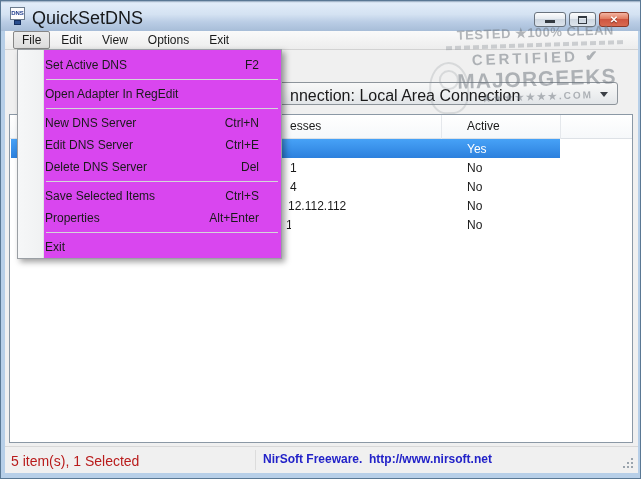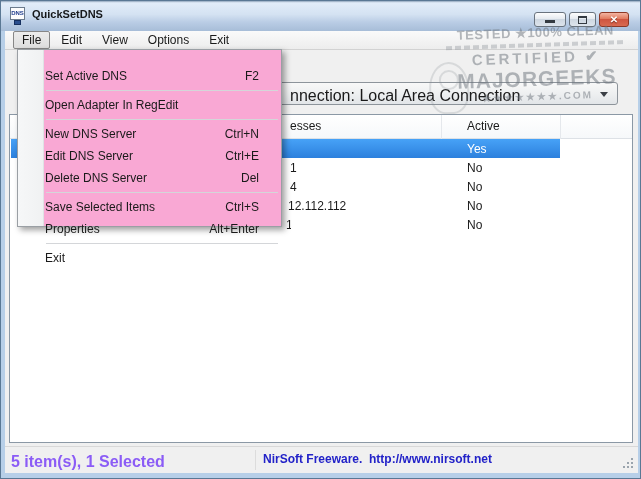--- a/index.html
+++ b/index.html
@@ -6,21 +6,21 @@
   *{box-sizing:border-box;}
   .window{position:relative;width:641px;height:479px;background:#b7cfe8;border:1px solid #5a7894;overflow:hidden;}
 
   
   .titlebar{position:absolute;left:0;top:0;width:641px;height:30px;
     background:linear-gradient(180deg,#8fa4ba 0,#e2edf9 6%,#d4e2f2 45%,#bacde5 70%,#a7bdd8 100%);}
   .app-icon{position:absolute;left:9px;top:6px;width:17px;height:18px;}
   .app-icon .page{position:absolute;left:0;top:0;width:15px;height:13px;background:#fdfdfd;border:1px solid #6b7b8d;
     font-size:6px;font-weight:bold;color:#23408f;line-height:11px;text-align:center;letter-spacing:0;}
   .app-icon .mon{position:absolute;left:4px;bottom:0;width:7px;height:5px;background:#2b4f8f;border:1px solid #16305f;}
-  .title-text{position:absolute;left:31px;top:7px;font-size:11px;color:#16181a;font-weight:bold;}
+  .title-text{position:absolute;left:31px;top:7px;font-size:18px;color:#16181a;}
   .winbtn{position:absolute;top:11px;height:15px;border-radius:3px;border:1px solid #69737e;
     background:linear-gradient(#fdfdfd,#e5eaf0 45%,#ced7e1 50%,#dde4ec);
     display:flex;align-items:center;justify-content:center;}
   .btn-min{left:533px;width:32px;}
   .btn-max{left:568px;width:27px;}
   .btn-close{left:598px;width:30px;border:1px solid #8c3826;
     background:linear-gradient(#f3b4a2,#e07a5f 45%,#cf5540 50%,#d96a50);}
   .glyph-min{width:10px;height:3px;background:#343a41;margin-top:4px;}
   .glyph-max{width:9px;height:8px;border:1px solid #343a41;border-top-width:2px;background:transparent;}
   .glyph-close{color:#ffffff;font-size:10px;font-weight:bold;line-height:10px;text-shadow:0 1px 1px #7c2a18;}
@@ -53,32 +53,32 @@
   .lv-row{position:absolute;left:0;width:510px;height:19px;font-size:12px;color:#1a1a1a;}
   .r1{top:24px;} .r2{top:43px;} .r3{top:62px;} .r4{top:81px;} .r5{top:100px;}
   .sel-bg{position:absolute;left:1px;top:0;width:549px;height:19px;background:linear-gradient(#47a2f7,#2c80dd);}
   .cell-addr{position:absolute;left:280px;top:3px;white-space:nowrap;}
   .r4 .cell-addr{left:278px;}
   .cell-addr.clip{left:276px;width:5px;overflow:hidden;}
   .cell-active{position:absolute;left:457px;top:3px;}
   .lv-row.selected .cell-active{color:#ffffff;}
 
   
-  .menu-popup{position:absolute;left:16px;top:48px;width:265px;height:178px;background:#f9a8d4;
-    border:1px solid #9a9fa4;box-shadow:3px 3px 6px rgba(0,0,0,.38);padding:15px 0;z-index:40;}
+  .menu-popup{position:absolute;left:16px;top:48px;width:265px;height:210px;background:#d946ef;
+    border:1px solid #9a9fa4;box-shadow:3px 3px 6px rgba(0,0,0,.38);padding:4px 0;z-index:40;}
   .menu-gutter{position:absolute;left:0;top:0;bottom:0;width:26px;
     background:linear-gradient(to right,#f6f7f8,#f0f1f2);border-right:1px solid #e0e2e5;}
   .menu-item{position:relative;height:22px;line-height:22px;padding-left:27px;font-size:12px;color:#1a1a1a;z-index:1;}
   .menu-item .sc{position:absolute;right:22px;top:0;}
   .menu-sep{height:7px;position:relative;z-index:1;}
   .menu-sep::before{content:"";position:absolute;left:28px;right:3px;top:3px;height:1px;background:#d4d6d9;}
 
   
   .statusbar{position:absolute;left:4px;top:445px;width:633px;height:27px;background:#f0f0f0;border-top:1px solid #d8d8d8;}
-  .sb-left{position:absolute;left:6px;top:6px;font-size:16px;color:#8b5cf6;font-weight:bold;}
+  .sb-left{position:absolute;left:6px;top:6px;font-size:14px;color:#b91c1c;}
   .sb-div{position:absolute;left:250px;top:3px;bottom:3px;width:1px;background:#dcdcdc;}
   .sb-right{position:absolute;left:258px;top:5px;font-size:12px;font-weight:bold;color:#2222c8;white-space:pre;}
   .grip{position:absolute;right:5px;bottom:5px;width:2px;height:2px;background:#9aa4ad;
     box-shadow:0 -4px #9aa4ad,0 -8px #9aa4ad,-4px 0 #9aa4ad,-4px -4px #9aa4ad,-8px 0 #9aa4ad;}
 
   
   .watermark{position:absolute;left:432px;top:24px;width:208px;height:114px;transform:rotate(-2deg);
     opacity:.5;color:#6d747c;text-align:center;font-weight:bold;pointer-events:none;z-index:60;}
   .wm-line1{font-size:13px;letter-spacing:.5px;white-space:nowrap;}
   .wm-bars{height:4px;margin:3px 14px 2px;background:repeating-linear-gradient(90deg,#868c93 0 6px,transparent 6px 9px);opacity:.7;}

